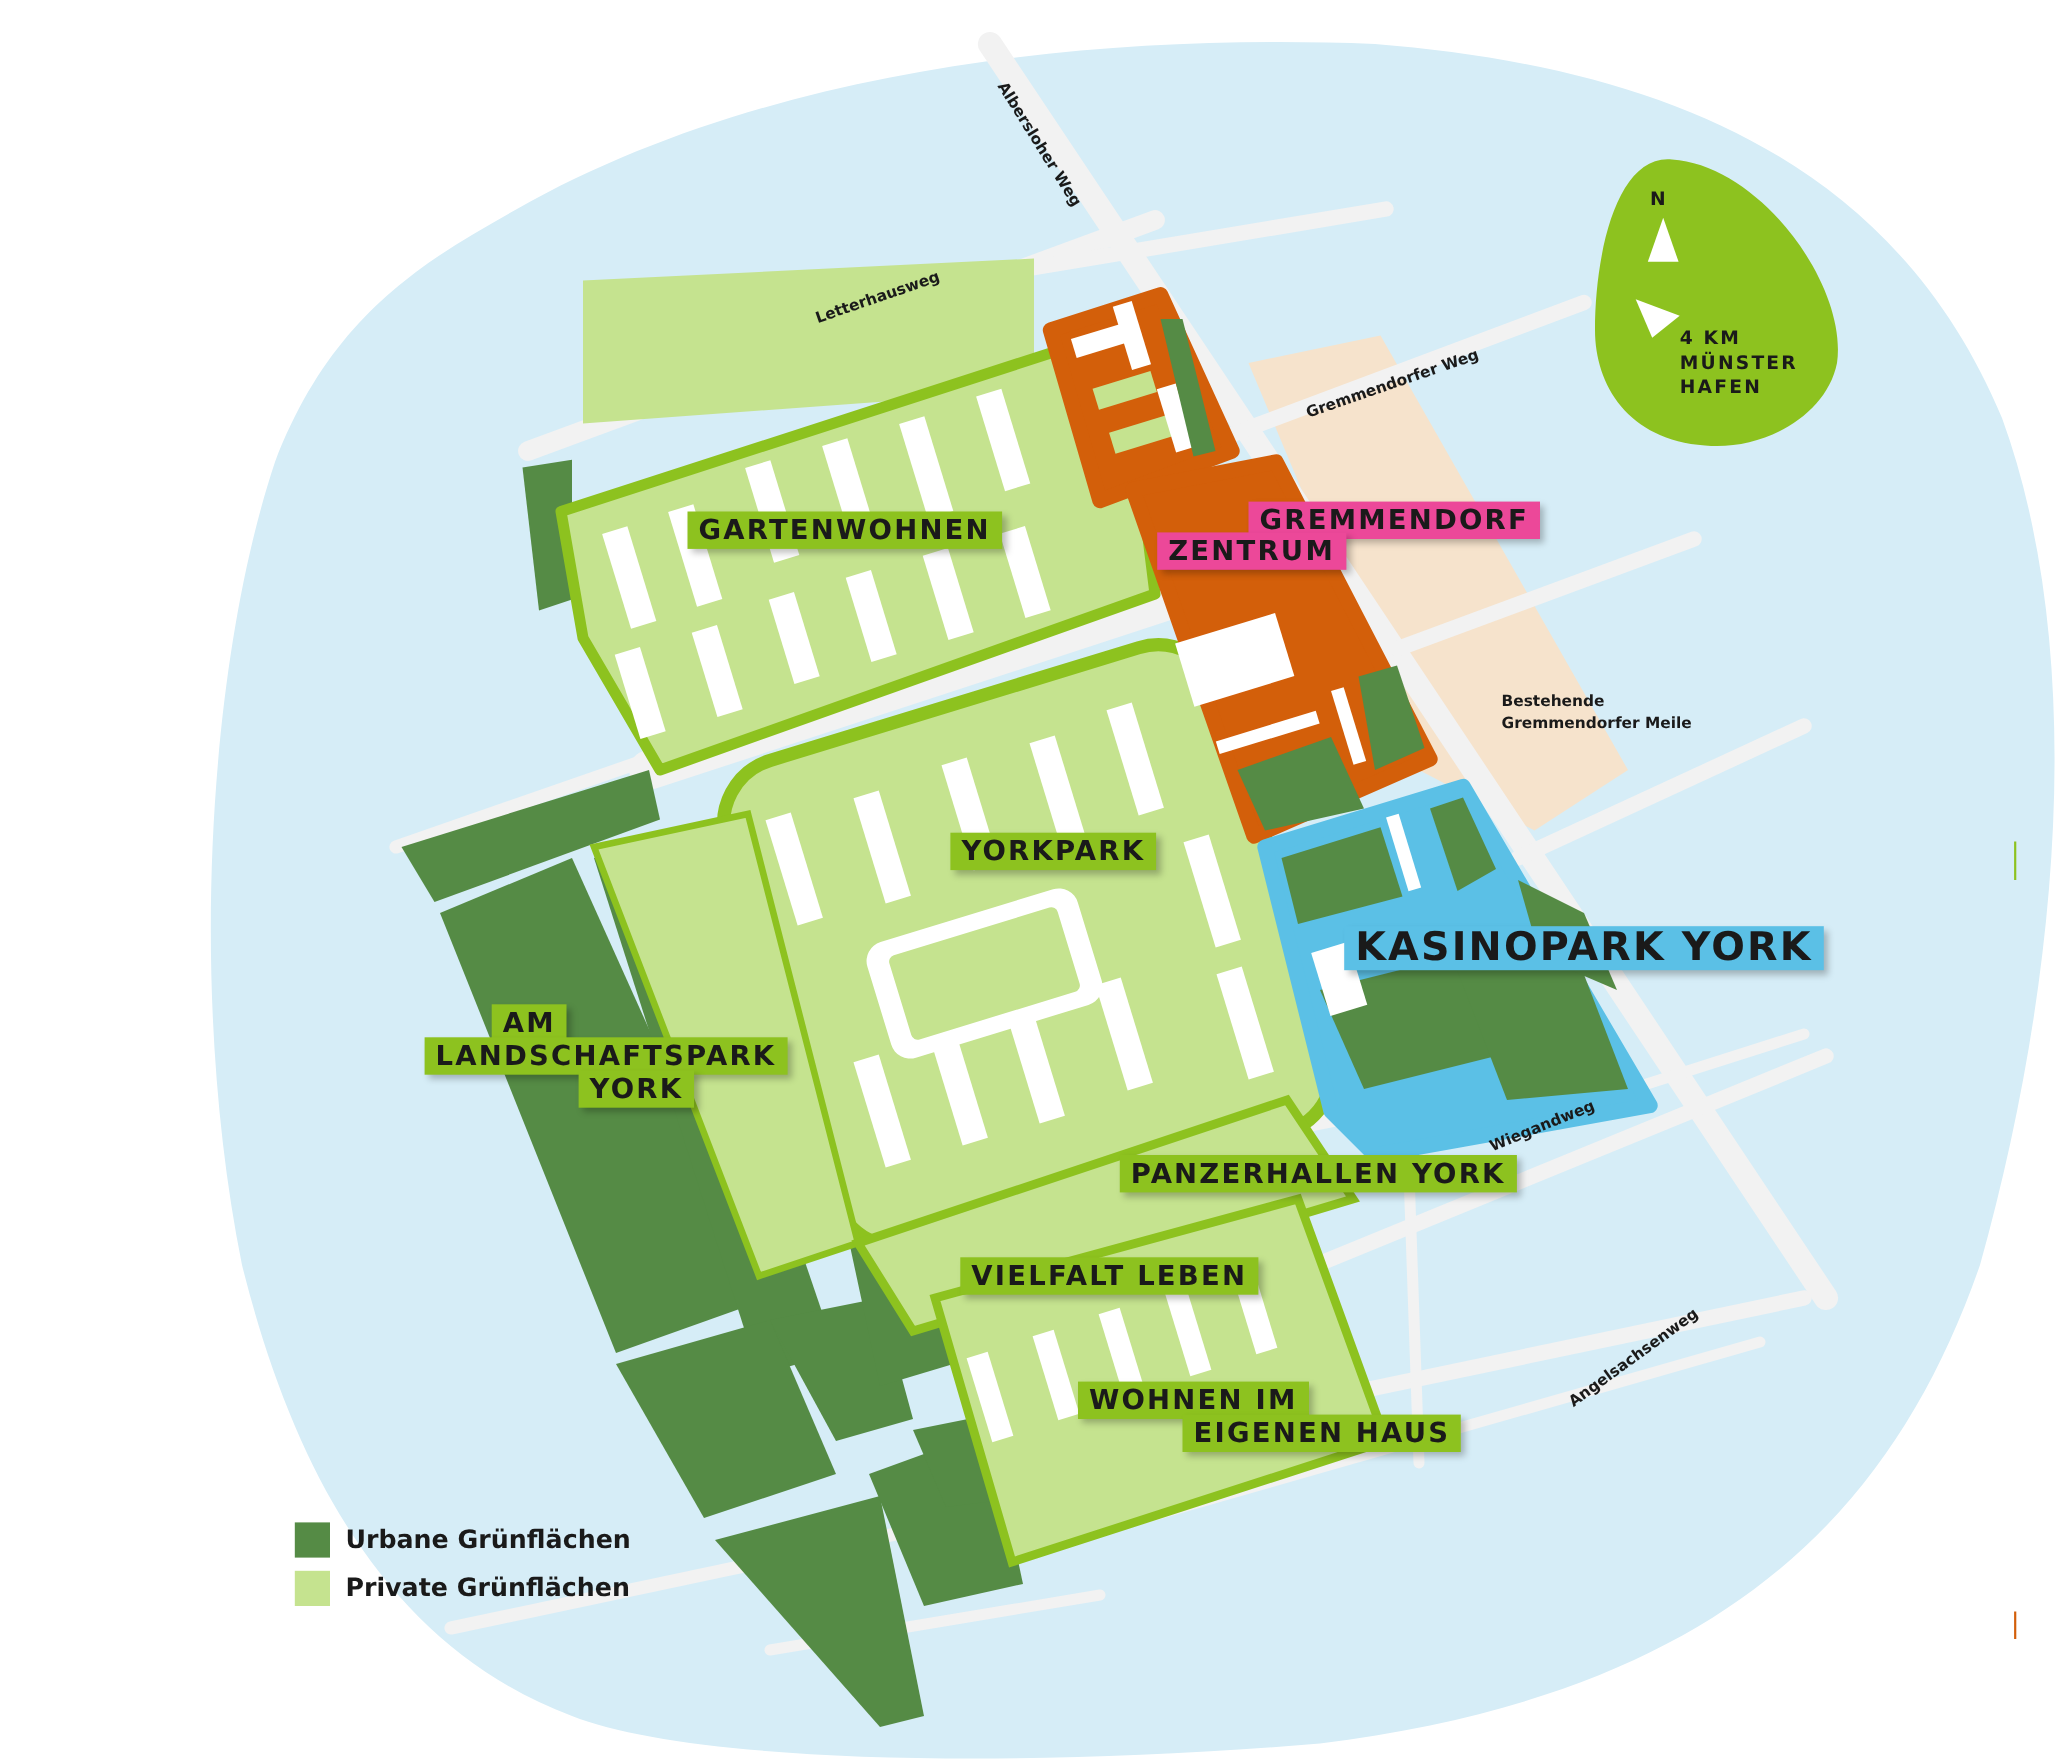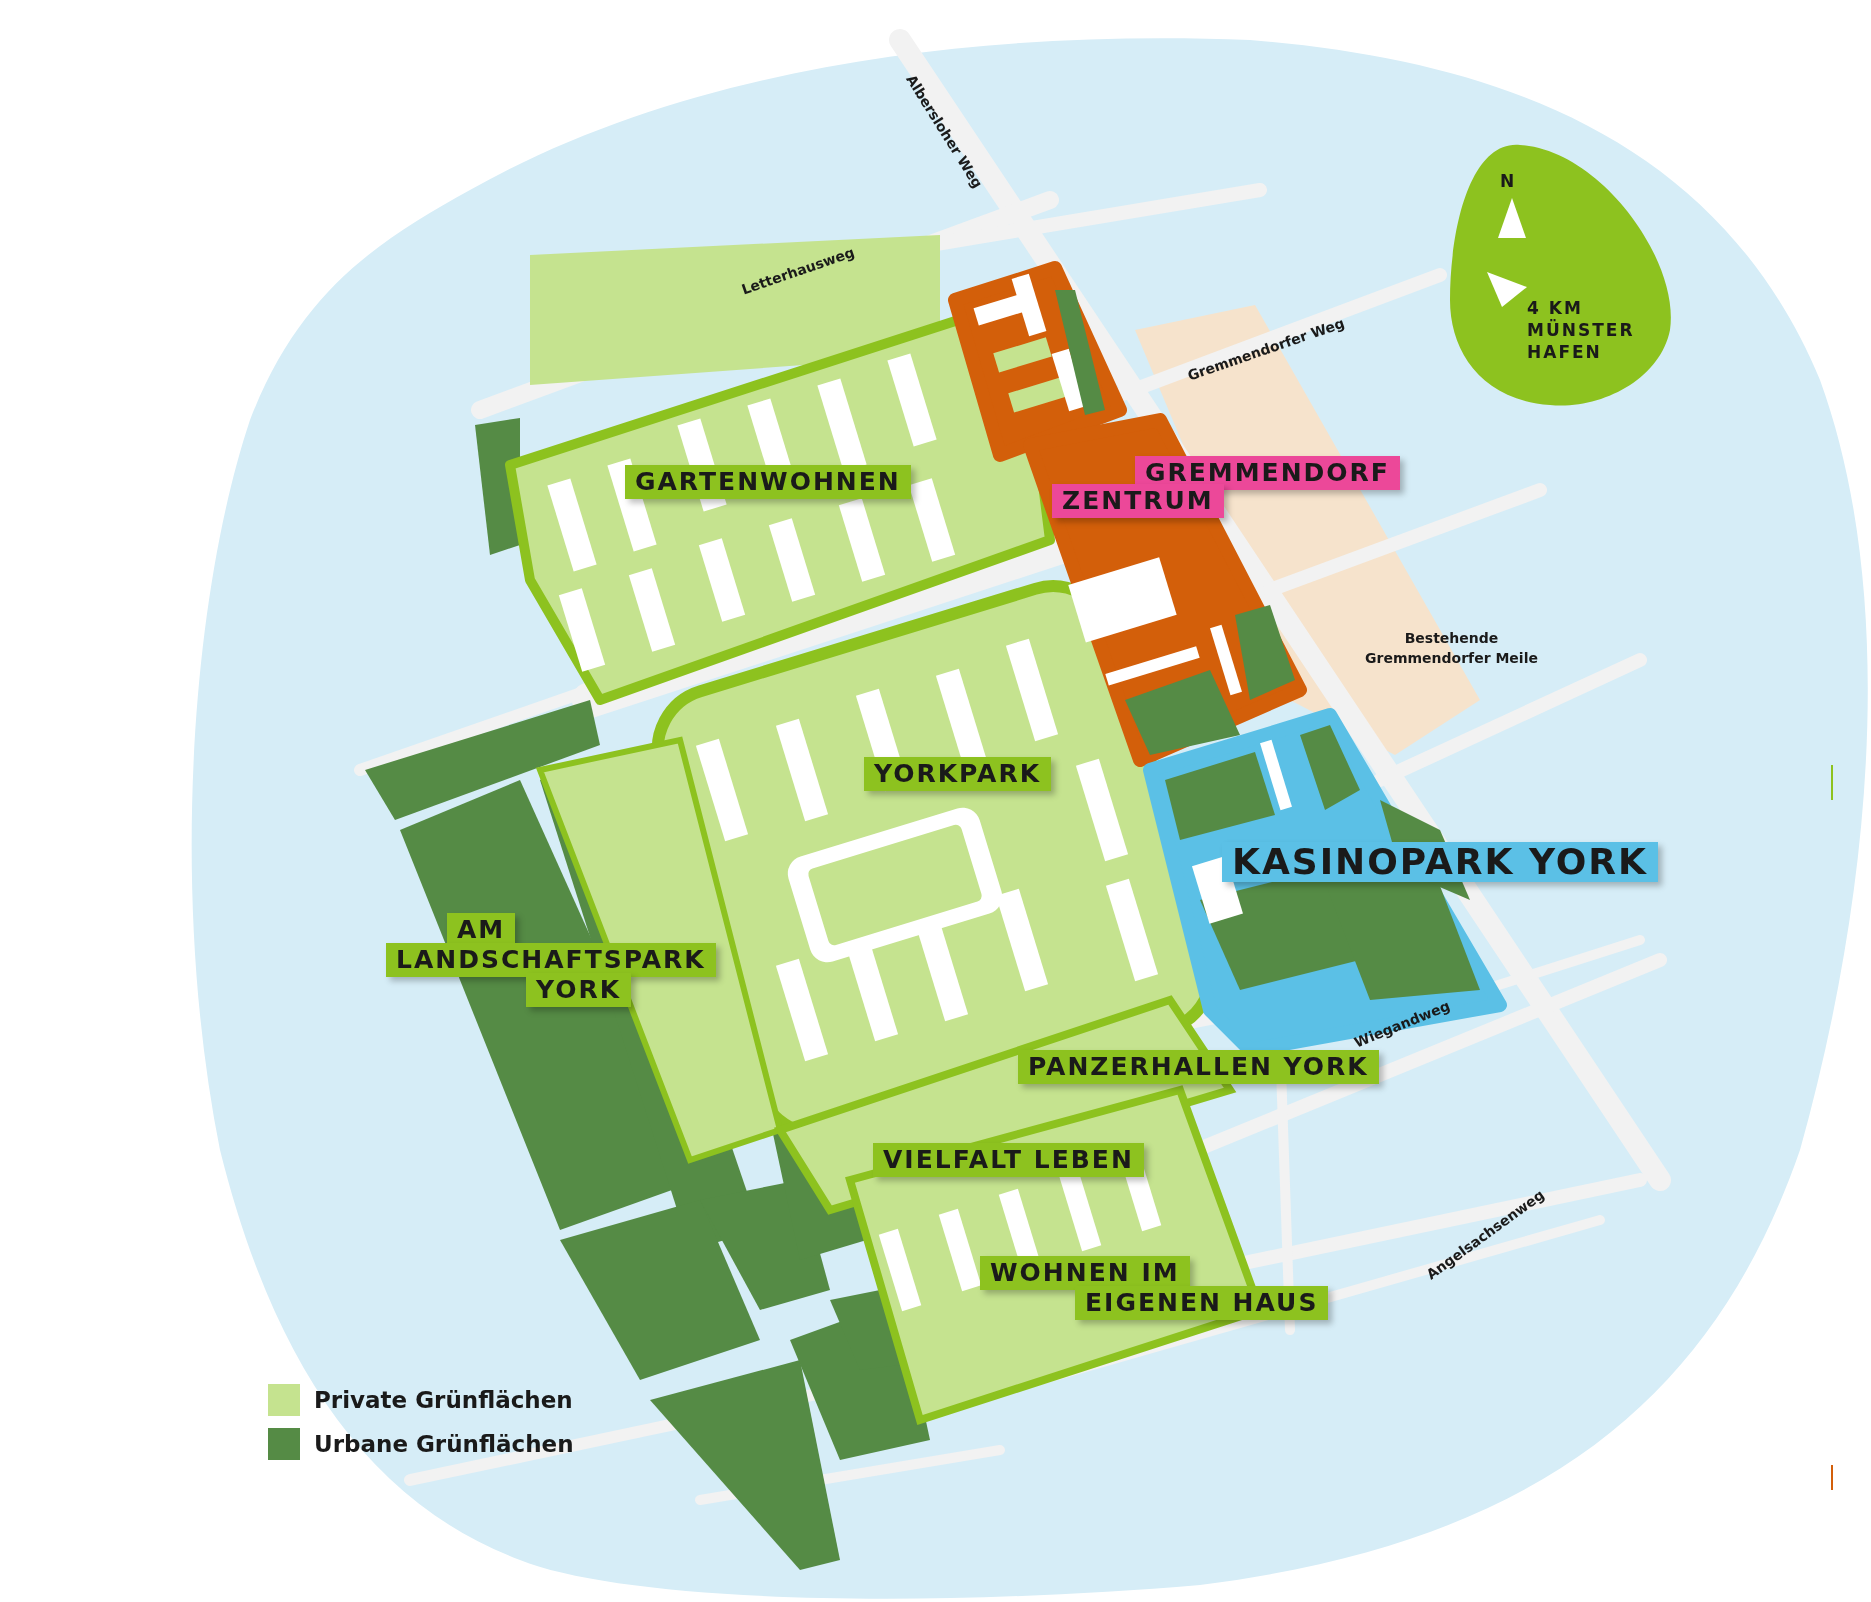--- a/index.html
+++ b/index.html
@@ -10,21 +10,21 @@
     position: absolute; font-family: "DejaVu Sans", sans-serif; font-weight: bold;
     letter-spacing: 2px; color: #1a1a1a; padding: 2px 10px; line-height: 30px;
     font-size: 25px; white-space: nowrap; box-shadow: 4px 4px 6px rgba(0,0,0,0.25);
   }
   .lg { background: #8dc21f; }
   .lo { background: #ec4899; }
   .lb { background: #5bc0e6; }
   .street { position: absolute; font-family: "DejaVu Sans", sans-serif; font-weight: bold;
             font-size: 14px; color: #1a1a1a; white-space: nowrap; transform-origin: left center; }
   .plain { position: absolute; font-family: "DejaVu Sans", sans-serif; font-weight: bold;
-           font-size: 14px; color: #1a1a1a; line-height: 20px; text-align: center; }
+           font-size: 14px; color: #1a1a1a; line-height: 20px; }
   .compass-text { position: absolute; font-family: "DejaVu Sans", sans-serif; font-weight: bold;
                   color: #1a1a1a; letter-spacing: 2px; font-size: 17px; line-height: 22px; }
   .legend { position: absolute; left: 268px; top: 1378px; }
   .legend-row { display: flex; align-items: center; height: 44px; }
   .swatch { width: 32px; height: 32px; margin-right: 14px; }
   .legend-label { font-family: "DejaVu Sans", sans-serif; font-weight: bold; font-size: 23px; color: #1a1a1a; }
 </style>
 </head>
 <body>
 
@@ -177,20 +177,20 @@
 <div class="label lg" style="left:362px; top:943px;margin-left:24px;">LANDSCHAFTSPARK</div>
 <div class="label lg" style="left:526px; top:973px;">YORK</div>
 
 <div class="label lg" style="left:1018px; top:1050px;">PANZERHALLEN YORK</div>
 <div class="label lg" style="left:873px; top:1143px;">VIELFALT LEBEN</div>
 <div class="label lg" style="left:980px; top:1256px;">WOHNEN IM</div>
 <div class="label lg" style="left:1075px; top:1286px;">EIGENEN HAUS</div>
 
 <div class="legend">
   <div class="legend-row">
+    <div class="swatch" style="background:#558b45;"></div>
+    <span class="legend-label">Urbane Grünflächen</span>
+  </div>
+  <div class="legend-row">
     <div class="swatch" style="background:#c5e38f;"></div>
     <span class="legend-label">Private Grünflächen</span>
-  </div>
-  <div class="legend-row">
-    <div class="swatch" style="background:#558b45;"></div>
-    <span class="legend-label">Urbane Grünflächen</span>
   </div>
 </div>
 
 </body></html>

